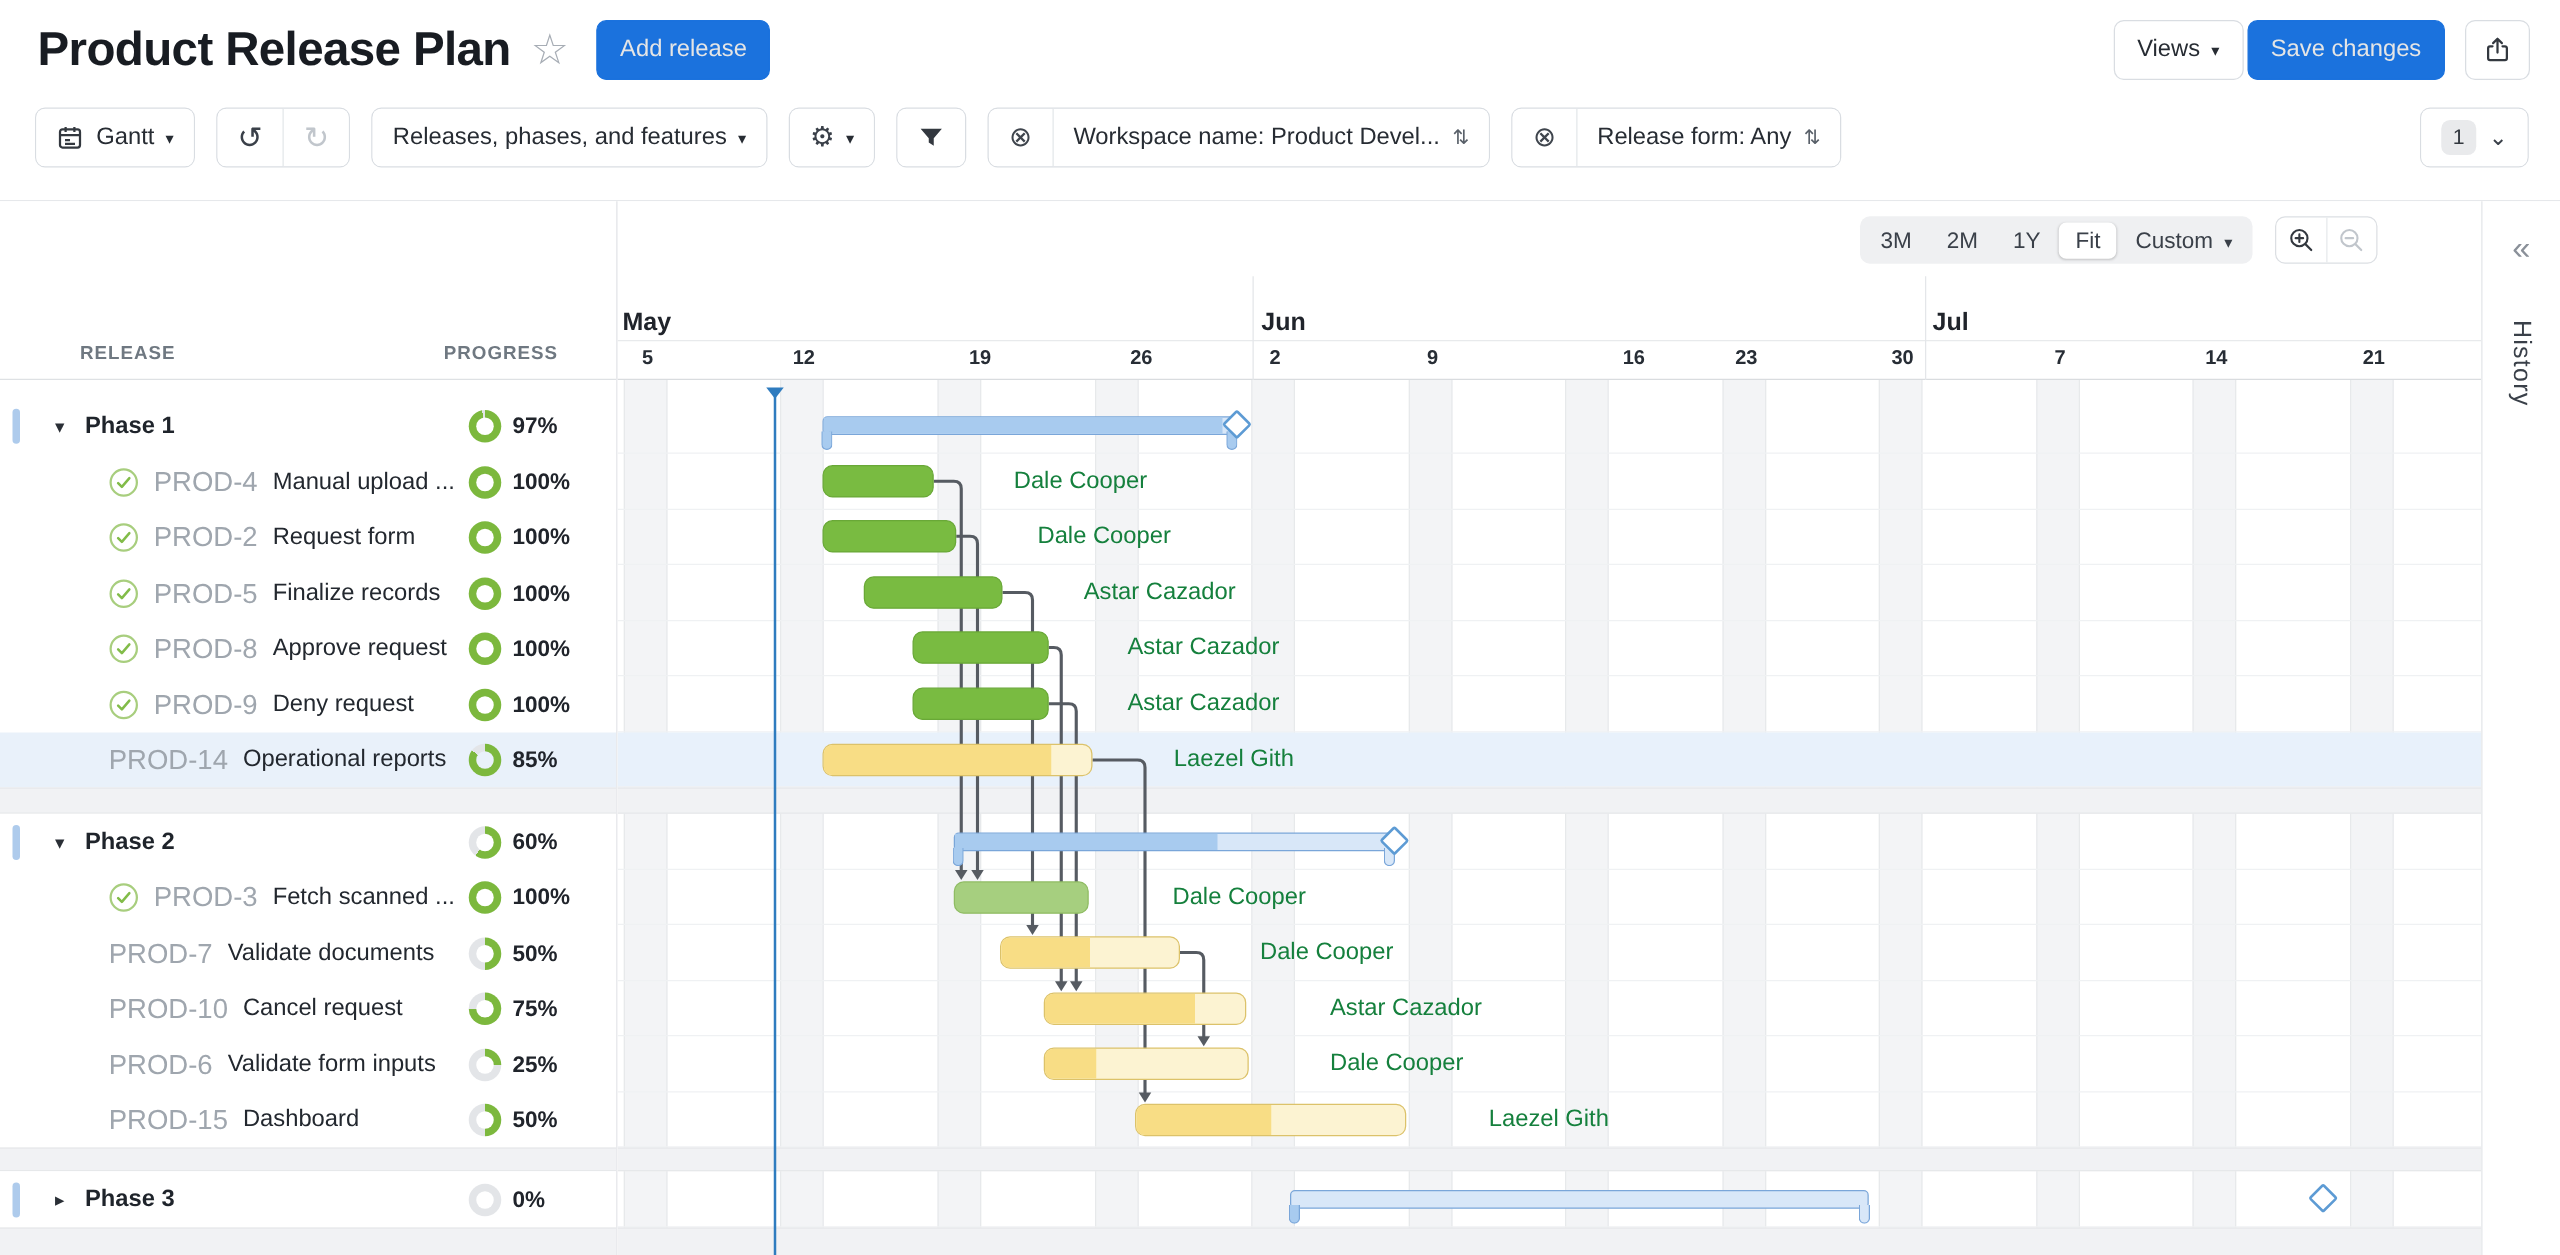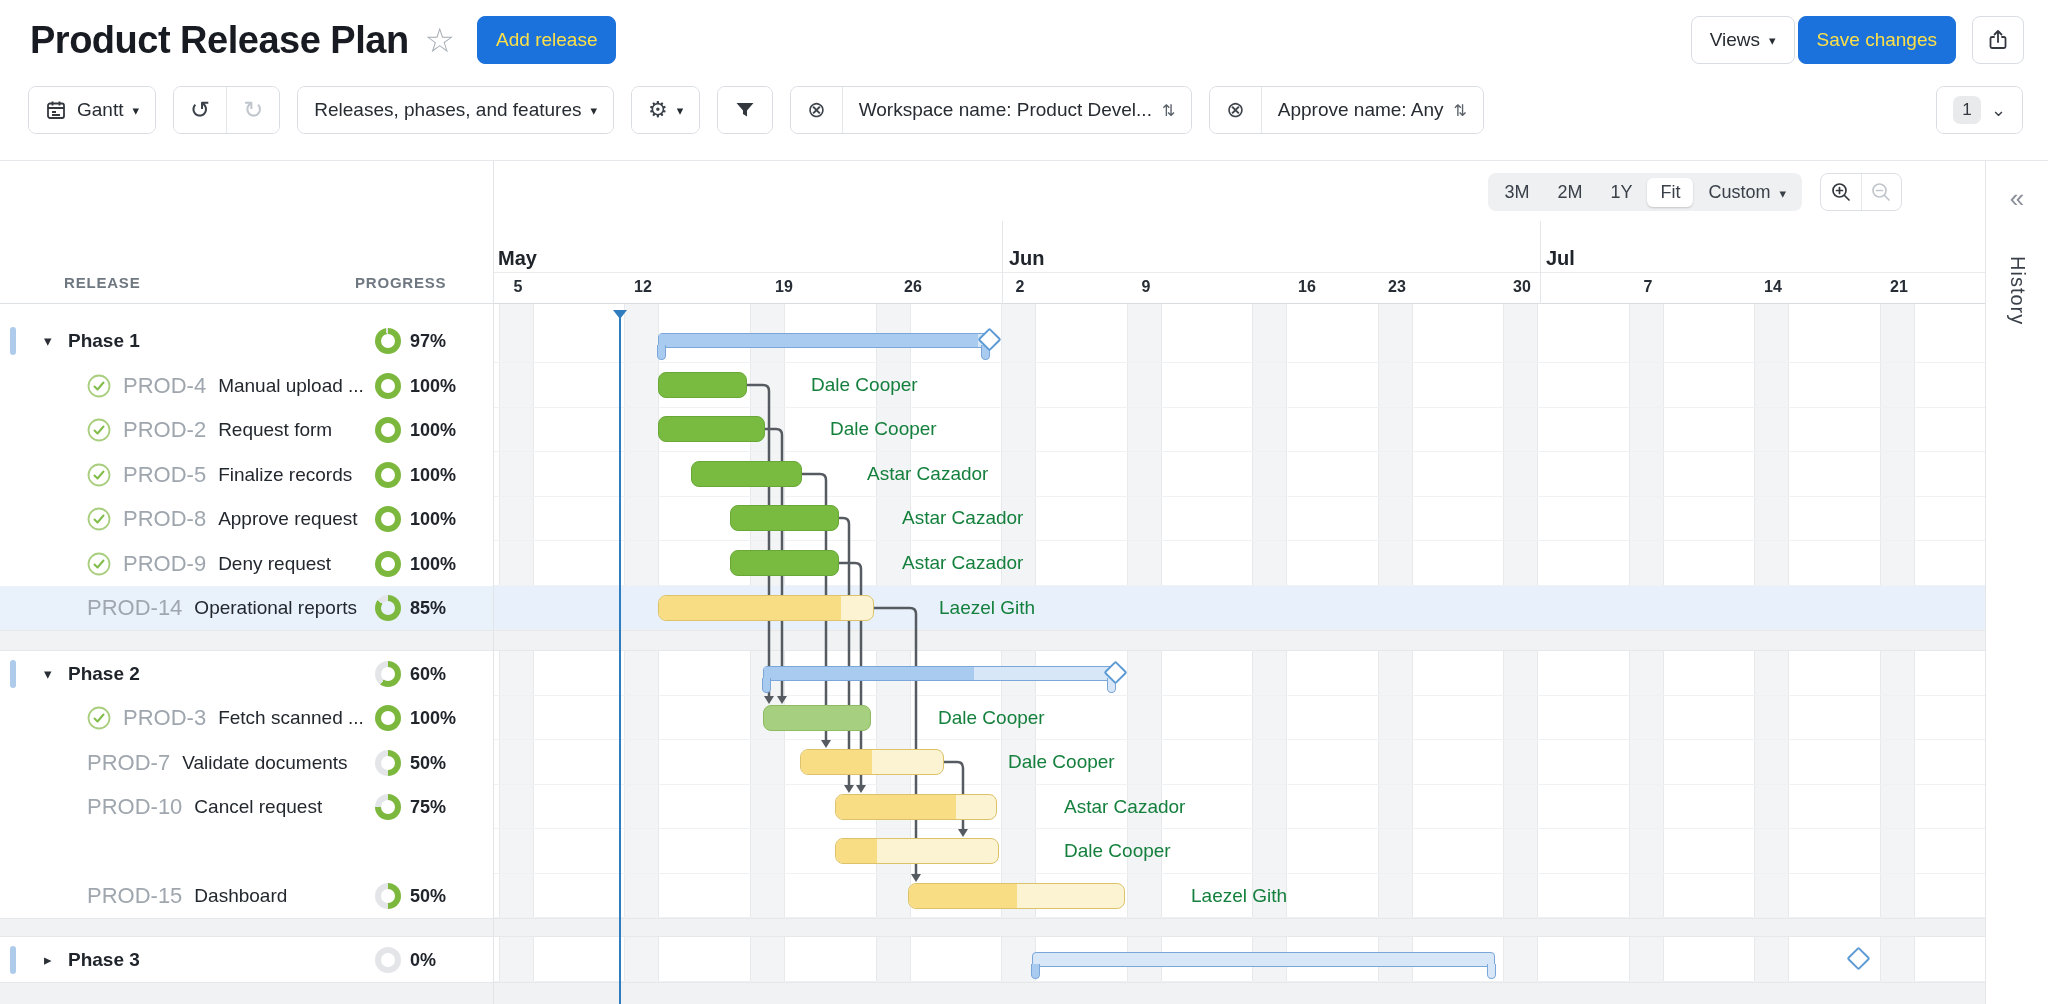--- a/index.html
+++ b/index.html
@@ -5,21 +5,21 @@
   * { margin:0; padding:0; box-sizing:border-box; }
   html,body { background:#fff; }
   body { font-family:"Liberation Sans", sans-serif; color:#20242B; }
   .app { position:relative; width:2048px; height:1004px; background:#fff; overflow:hidden; }
 
   
   .page-header { position:absolute; top:0; left:0; right:0; height:80px; display:flex; align-items:center; padding:0 24px 0 30px; }
   .page-title { font-size:38px; font-weight:700; color:#181C22; letter-spacing:-0.5px; white-space:nowrap; }
   .star { font-size:34px; color:#A7ADB5; margin:0 22px 0 16px; line-height:1; cursor:pointer; }
   .btn { display:inline-flex; align-items:center; justify-content:center; height:48px; border:1px solid #D9DDE2; border-radius:8px; background:#fff; font-size:19px; color:#272C33; padding:0 18px; cursor:pointer; white-space:nowrap; }
-  .btn.primary { background:#1B72DD; border-color:#1B72DD; color:#fde047; }
+  .btn.primary { background:#1B72DD; border-color:#1B72DD; color:#e5e5e5; }
   .hdr-right { margin-left:auto; display:flex; align-items:center; gap:3px; }
   .hdr-right .share { margin-left:13px; width:52px; padding:0; }
   .caret { font-size:13px; margin-left:9px; color:inherit; line-height:1; }
 
   
   .toolbar { position:absolute; top:80px; left:0; right:0; height:60px; display:flex; align-items:center; gap:17px; padding:0 25px 0 28px; }
   .tb-group { display:inline-flex; align-items:stretch; height:48px; border:1px solid #D9DDE2; border-radius:8px; background:#fff; overflow:hidden; }
   .tb-group .seg { display:inline-flex; align-items:center; padding:0 16px; cursor:pointer; background:#fff; border:none; font-size:19px; color:#272C33; }
   .tb-group .seg + .seg { border-left:1px solid #E4E7EA; }
   .icon18 { width:22px; height:22px; display:inline-block; }
@@ -175,21 +175,21 @@
       <button class="seg">
           <span>Workspace name: Product Devel...</span>
           <span class="sorticon">⇅</span>
         </button>
     </div>
     <div class="tb-group">
       <button class="seg">
           <span class="chip-x">⊗</span>
         </button>
       <button class="seg">
-          <span>Approve name: Any</span>
+          <span>Release form: Any</span>
           <span class="sorticon">⇅</span>
         </button>
     </div>
     <div class="tb-group pagebtn">
       <button class="seg">
           <span class="num">1</span>
           <span class="chev">⌄</span>
         </button>
     </div>
   </div>
@@ -304,20 +304,28 @@
             <div class="ring" style="background: conic-gradient(rgb(124, 184, 61) 180deg, rgb(227, 229, 232) 0deg);"></div>
             <div class="pct">50%</div>
           </div>
           <div class="lrow" style="top: 624px; height: 44px;">
             <div class="task-line">
               <div class="task-id">PROD-10</div>
               <div class="task-name">Cancel request</div>
             </div>
             <div class="ring" style="background: conic-gradient(rgb(124, 184, 61) 270deg, rgb(227, 229, 232) 0deg);"></div>
             <div class="pct">75%</div>
+          </div>
+          <div class="lrow" style="top: 668px; height: 45px;">
+            <div class="task-line">
+              <div class="task-id">PROD-6</div>
+              <div class="task-name">Validate form inputs</div>
+            </div>
+            <div class="ring" style="background: conic-gradient(rgb(124, 184, 61) 90deg, rgb(227, 229, 232) 0deg);"></div>
+            <div class="pct">25%</div>
           </div>
           <div class="lrow" style="top: 713px; height: 44px;">
             <div class="task-line">
               <div class="task-id">PROD-15</div>
               <div class="task-name">Dashboard</div>
             </div>
             <div class="ring" style="background: conic-gradient(rgb(124, 184, 61) 180deg, rgb(227, 229, 232) 0deg);"></div>
             <div class="pct">50%</div>
           </div>
           <div class="gap-band" style="top: 757px; height: 19px; position: absolute;"></div>

